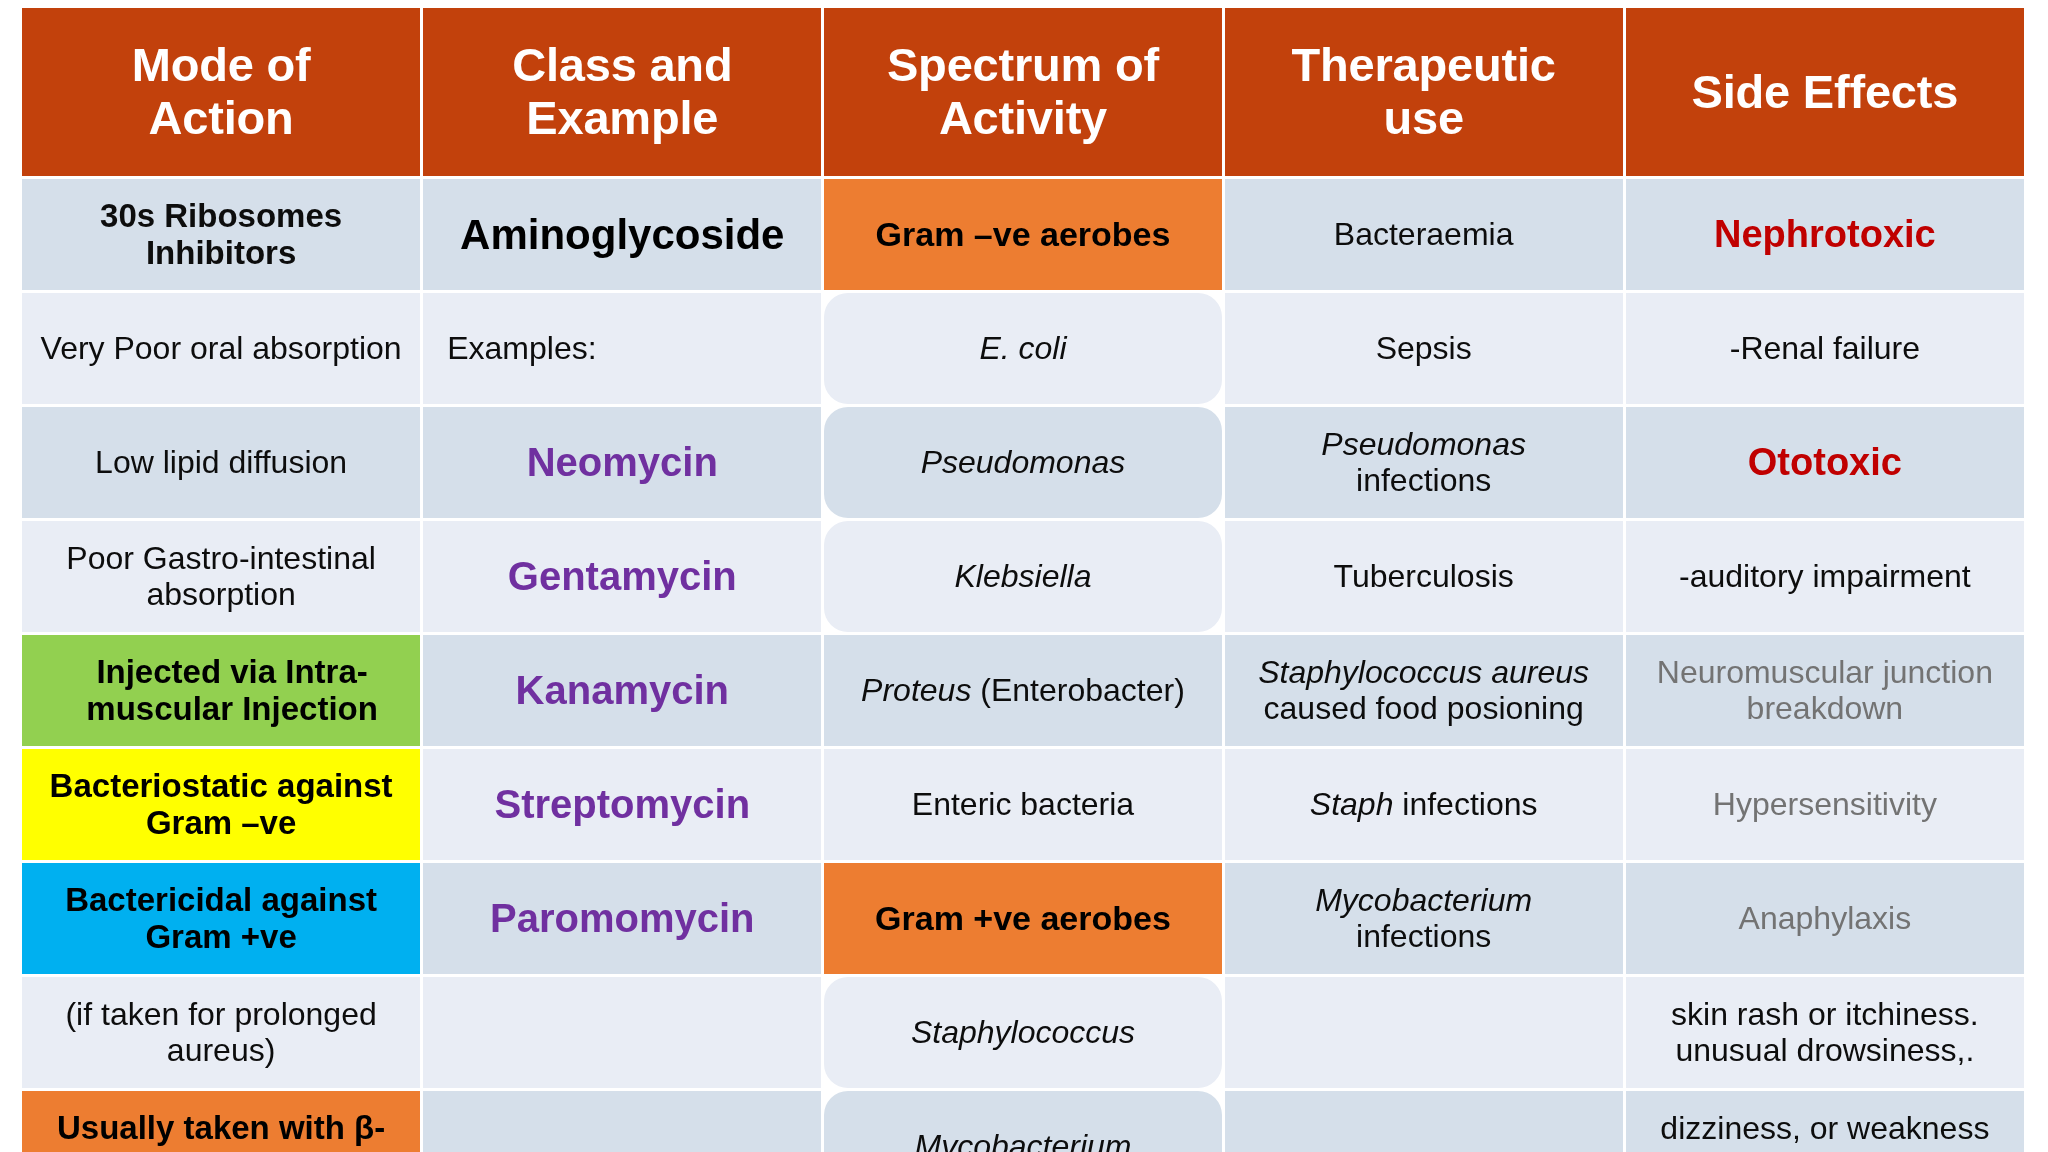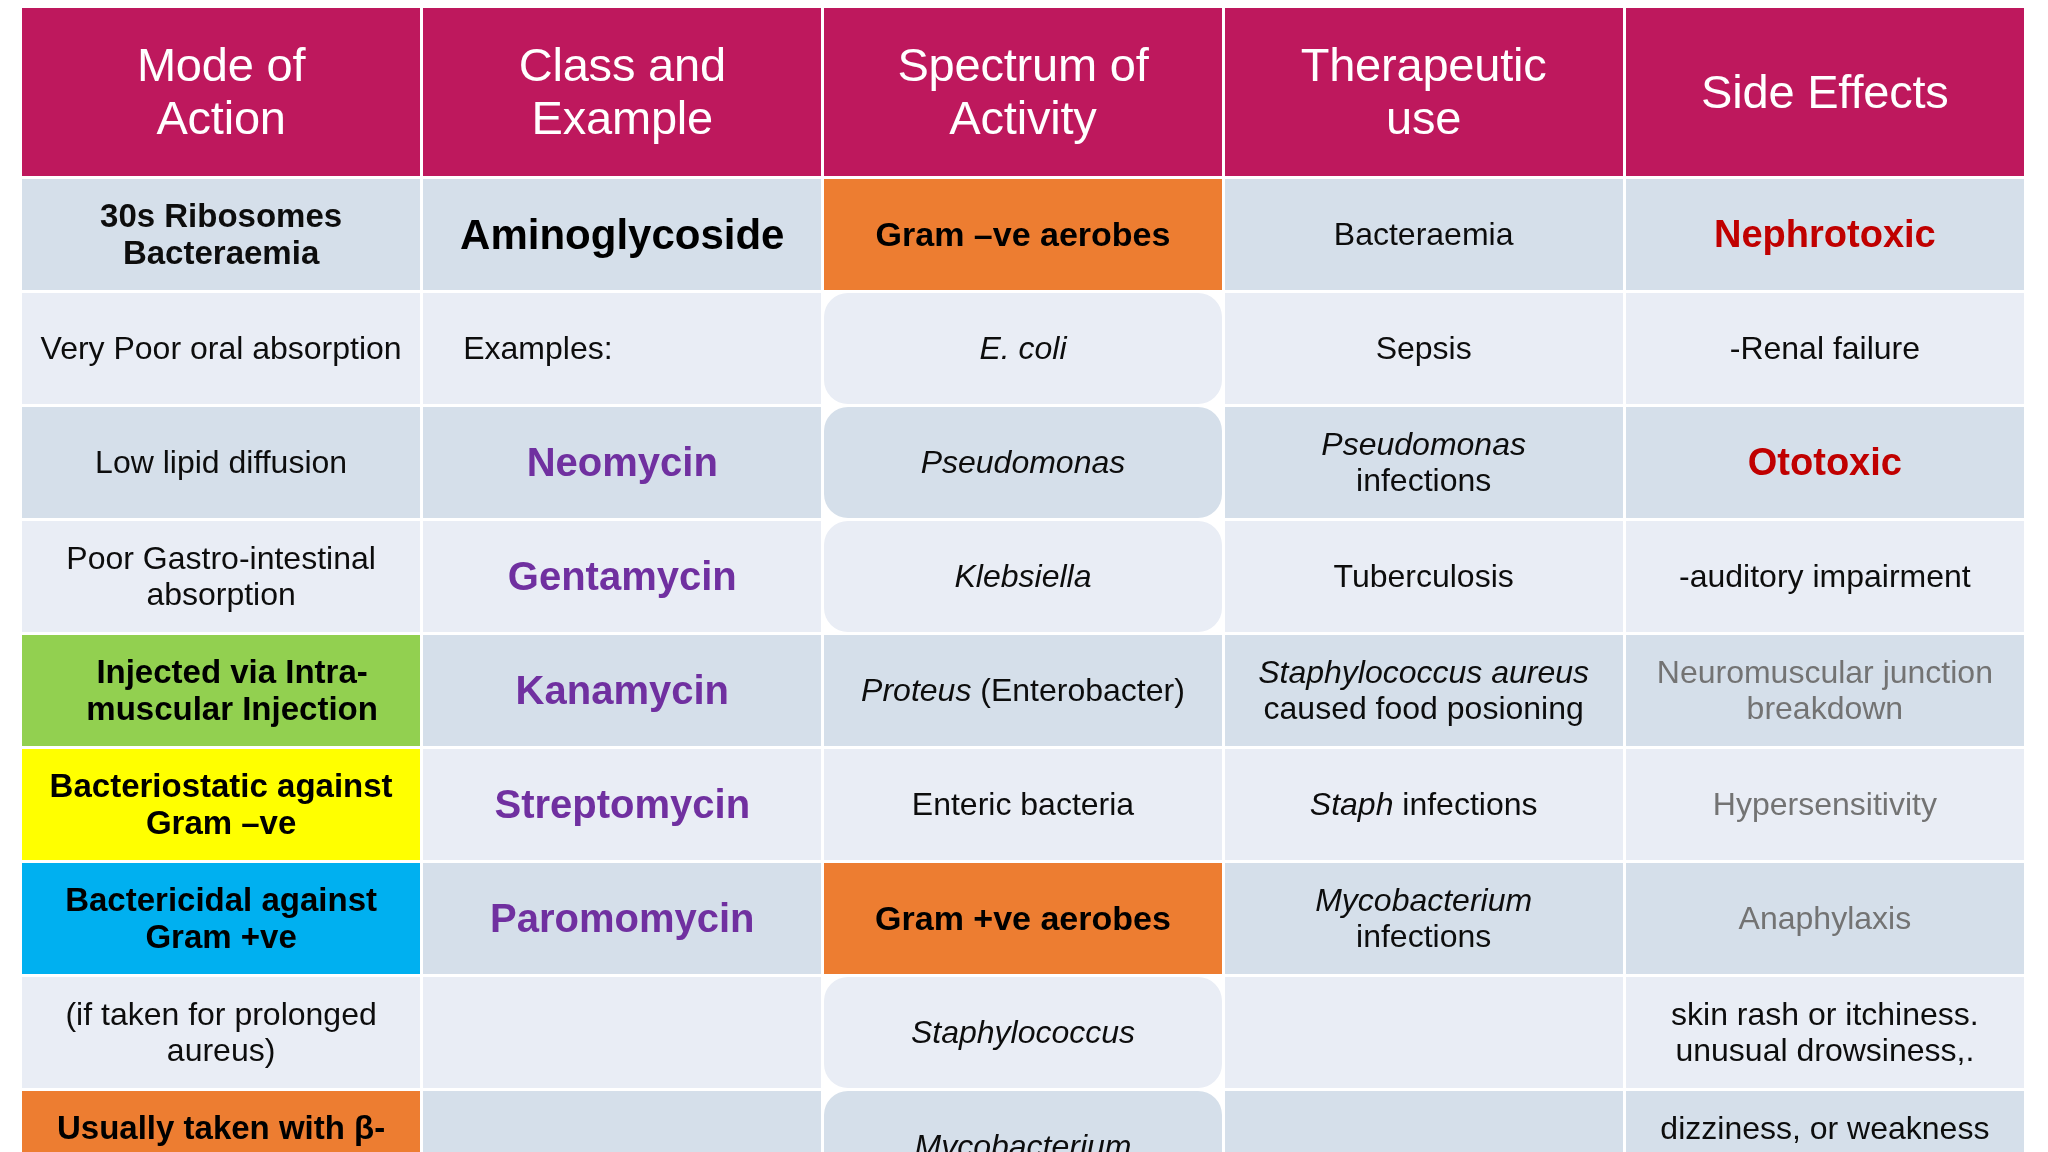--- a/index.html
+++ b/index.html
@@ -34,24 +34,24 @@
 
   th, td {
     padding: 4px 8px;
     text-align: center;
     vertical-align: middle;
     line-height: 1.12;
     overflow: hidden;
   }
   thead th {
     height: 160px;
-    background: #be185d;
+    background: #c2410c;
     color: #FFFFFF;
     font-size: 47px;
-    font-weight: normal;
+    font-weight: bold;
     letter-spacing: -0.2px;
   }
   tbody tr { height: 111px; }
   tbody tr.stripe-dark td { background: #D5DFEA; }
   tbody tr.stripe-light td { background: #E9EDF5; }
 
   td.txt { font-size: 32px; color: #0d0d0d; }
   td.ital { font-style: italic; border-radius: 24px; }
   td.purple { color: #7030A0; font-weight: bold; font-size: 40px; }
   td.redbold { color: #C00000; font-weight: bold; font-size: 38px; margin-top: 34px; }
@@ -99,30 +99,30 @@
 use</span>
         </th>
         <th>
           <span style="white-space:pre-line">Side Effects</span>
         </th>
       </tr>
     </thead>
     <tbody>
 
       <tr class="stripe-dark">
-        <td class="txt modehead">30s Ribosomes Bacteraemia</td>
+        <td class="txt modehead">30s Ribosomes Inhibitors</td>
         <td class="txt bigdark">Aminoglycoside</td>
         <td class="cell-orange">Gram –ve aerobes</td>
         <td class="txt">Bacteraemia</td>
         <td class="redbold">Nephrotoxic</td>
       </tr>
 
       <tr class="stripe-light">
         <td class="txt">Very Poor oral absorption</td>
-        <td class="txt" style="text-align:left;padding-left:40px">Examples:</td>
+        <td class="txt" style="text-align:left;padding-left:24px">Examples:</td>
         <td class="txt ital">E. coli</td>
         <td class="txt">Sepsis</td>
         <td class="txt">-Renal failure</td>
       </tr>
 
       <tr class="stripe-dark">
         <td class="txt">Low lipid diffusion</td>
         <td class="purple">Neomycin</td>
         <td class="txt ital">Pseudomonas</td>
         <td class="txt">

